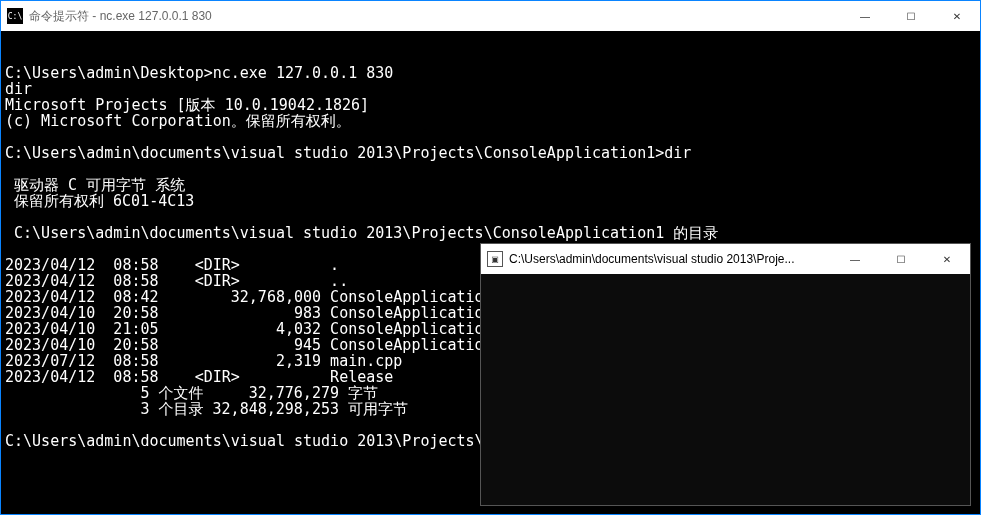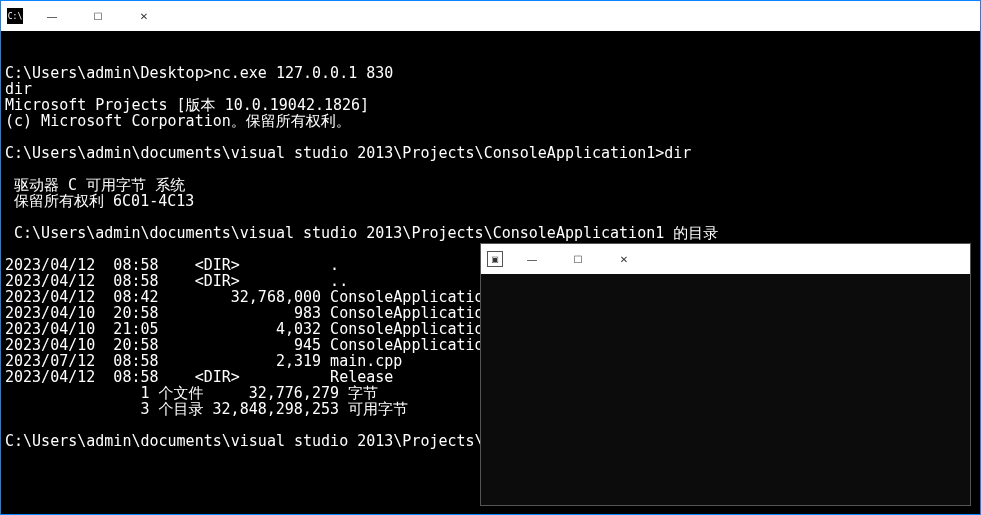--- a/index.html
+++ b/index.html
@@ -100,20 +100,21 @@
   ::-webkit-scrollbar { width: 17px; background: #f0f0f0; }
   ::-webkit-scrollbar-thumb { background: #cdcdcd; }
   ::-webkit-scrollbar-button { background: #f0f0f0; height: 17px; }
 </style>
 </head>
 <body>
 
 <div class="main-window">
   <div class="titlebar">
     <div class="icon">C:\</div>
+    <div class="title">命令提示符 - nc.exe  127.0.0.1 830</div>
     <div class="winbtns">
       <div class="winbtn">—</div>
       <div class="winbtn">☐</div>
       <div class="winbtn close">✕</div>
     </div>
   </div>
   <div class="terminal">
 <span></span>
 <span>C:\Users\admin\Desktop&gt;nc.exe 127.0.0.1 830</span>
 <span>dir</span>
@@ -128,30 +129,31 @@
 <span> C:\Users\admin\documents\visual studio 2013\Projects\ConsoleApplication1 的目录</span>
 <span></span>
 <span>2023/04/12  08:58    &lt;DIR&gt;          .</span>
 <span>2023/04/12  08:58    &lt;DIR&gt;          ..</span>
 <span>2023/04/12  08:42        32,768,000 ConsoleApplication1.sdf</span>
 <span>2023/04/10  20:58               983 ConsoleApplication1.sln</span>
 <span>2023/04/10  21:05             4,032 ConsoleApplication1.vcxproj</span>
 <span>2023/04/10  20:58               945 ConsoleApplication1.vcxproj.filters</span>
 <span>2023/07/12  08:58             2,319 main.cpp</span>
 <span>2023/04/12  08:58    &lt;DIR&gt;          Release</span>
-<span>               1 个文件     32,776,279 字节</span>
+<span>               5 个文件     32,776,279 字节</span>
 <span>               3 个目录 32,848,298,253 可用字节</span>
 <span></span>
 <span>C:\Users\admin\documents\visual studio 2013\Projects\ConsoleApplication1&gt;</span>
   </div>
 </div>
 
 <div class="sec-window">
   <div class="sec-titlebar">
     <div class="icon2">▣</div>
+    <div class="title">C:\Users\admin\documents\visual studio 2013\Proje...</div>
     <div class="winbtns">
       <div class="winbtn">—</div>
       <div class="winbtn">☐</div>
       <div class="winbtn close">✕</div>
     </div>
   </div>
   <div class="sec-body"></div>
 </div>
 
 </body></html>

